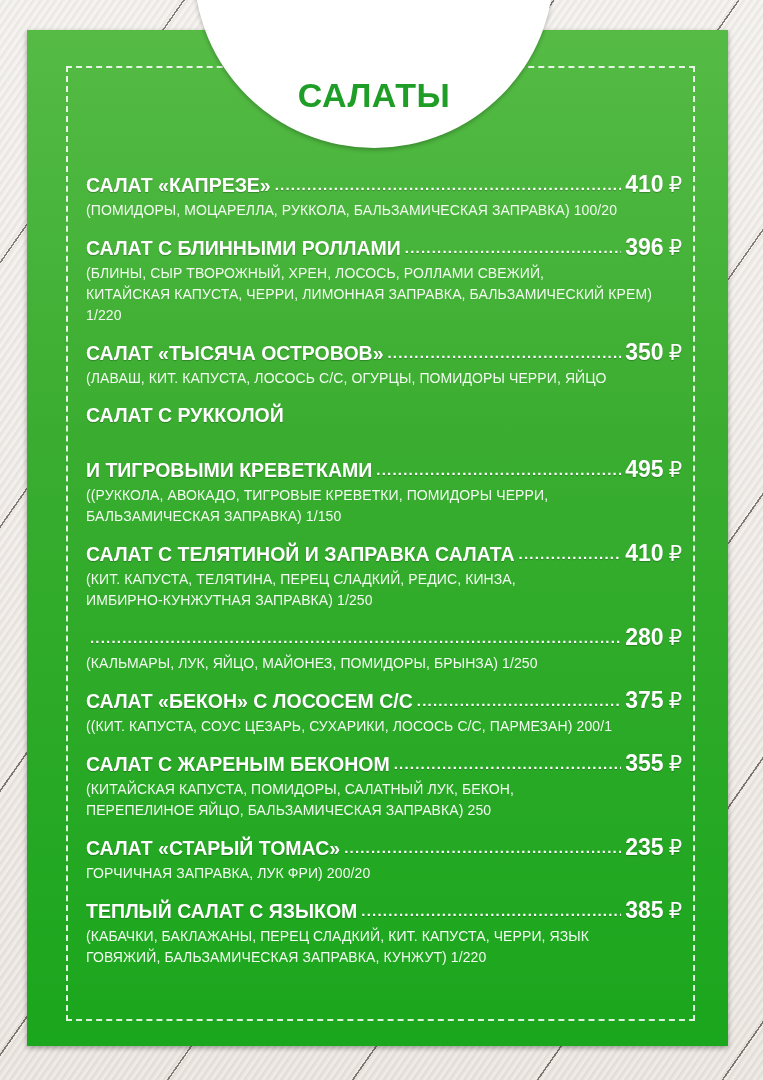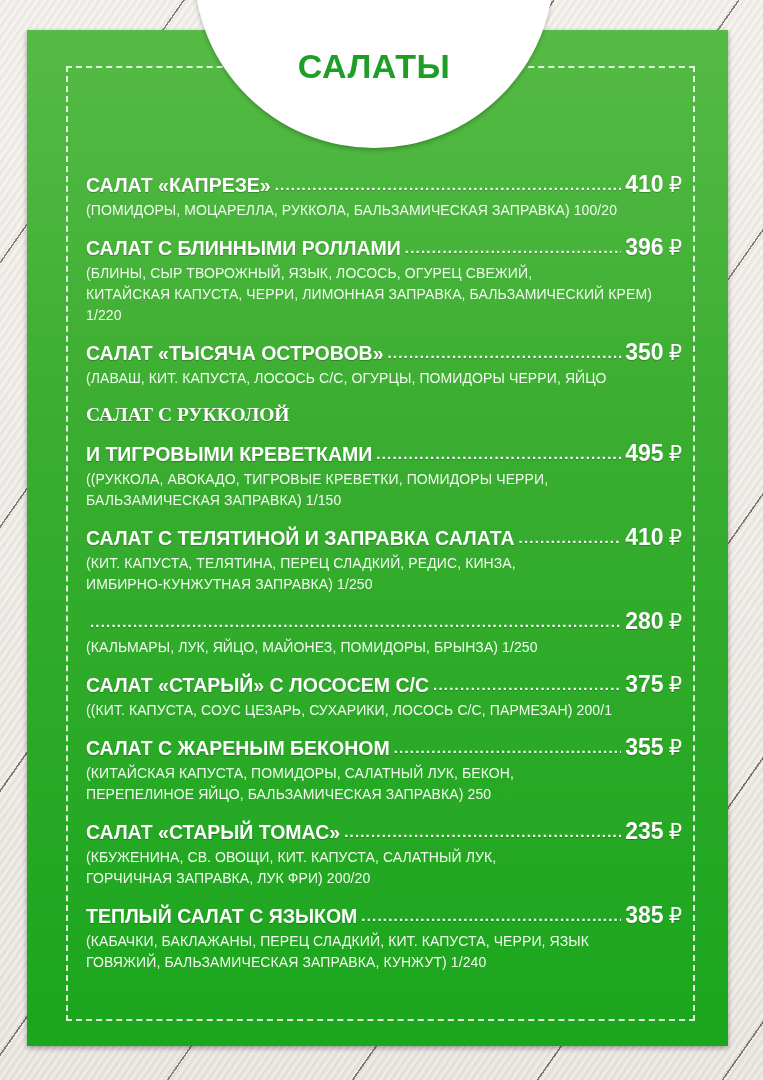--- a/index.html
+++ b/index.html
@@ -21,40 +21,40 @@
     position: absolute; left: 39px; top: 36px; width: 629px; height: 955px;
     border: 2px dashed rgba(255,255,255,0.85);
     box-sizing: border-box;
   }
   .badge {
     position: absolute; left: 194px; top: -212px; width: 360px; height: 360px;
     border-radius: 50%; background: #ffffff;
     box-shadow: 0 2px 4px rgba(0,0,0,0.25);
   }
   .title {
-    position: absolute; left: 194px; top: 47px; width: 360px; text-align: center;
+    position: absolute; left: 194px; top: 76px; width: 360px; text-align: center;
     font-size: 34px; font-weight: bold; color: #1f9e27; letter-spacing: 0.5px;
   }
   .items { position: absolute; left: 86px; top: 169px; width: 596px; }
   .item { margin-bottom: 11px; }
   .row {
     display: flex; align-items: center; color: #ffffff;
     font-weight: bold; font-size: 19.5px; line-height: 30px;
     text-shadow: 0 1px 1px rgba(0,0,0,0.25);
   }
   .row .name { white-space: nowrap; }
   .row .leader {
     flex: 1; overflow: hidden; white-space: nowrap; margin: 0 4px;
     font-size: 15px; letter-spacing: 1.2px; line-height: 30px;
   }
   .row .price { white-space: nowrap; font-size: 23px; }
   .row .cur { font-weight: normal; font-size: 21px; margin-left: 5px; }
   .extra {
     color: #ffffff; font-weight: bold; font-size: 19.5px; line-height: 30px;
-    margin-bottom: 8px; text-shadow: 0 1px 1px rgba(0,0,0,0.25); font-family: Liberation Serif, serif;
+    margin-bottom: 24px; text-shadow: 0 1px 1px rgba(0,0,0,0.25);
   }
   .desc {
     color: #f2fbf0; font-size: 14px; line-height: 21px; letter-spacing: 0.1px;
   }
 </style>
 </head>
 <body>
 
 <div class="panel">
   <div class="frame"></div>
@@ -72,21 +72,21 @@
     </div>
     <div class="desc">(ПОМИДОРЫ, МОЦАРЕЛЛА, РУККОЛА, БАЛЬЗАМИЧЕСКАЯ ЗАПРАВКА) 100/20</div>
   </div>
 
   <div class="item">
     <div class="row">
       <span class="name">САЛАТ С БЛИННЫМИ РОЛЛАМИ</span>
       <span class="leader">..........................................................................................................................</span>
       <span class="price"><span>396</span><span class="cur">₽</span></span>
     </div>
-    <div class="desc">(БЛИНЫ, СЫР ТВОРОЖНЫЙ, ЯЗЫК, ЛОСОСЬ, ОГУРЕЦ СВЕЖИЙ,</div>
+    <div class="desc">(БЛИНЫ, СЫР ТВОРОЖНЫЙ, ХРЕН, ЛОСОСЬ, РОЛЛАМИ СВЕЖИЙ,</div>
     <div class="desc">КИТАЙСКАЯ КАПУСТА, ЧЕРРИ, ЛИМОННАЯ ЗАПРАВКА, БАЛЬЗАМИЧЕСКИЙ КРЕМ) 1/220</div>
   </div>
 
   <div class="item">
     <div class="row">
       <span class="name">САЛАТ «ТЫСЯЧА ОСТРОВОВ»</span>
       <span class="leader">..........................................................................................................................</span>
       <span class="price"><span>350</span><span class="cur">₽</span></span>
     </div>
     <div class="desc">(ЛАВАШ, КИТ. КАПУСТА, ЛОСОСЬ С/С, ОГУРЦЫ, ПОМИДОРЫ ЧЕРРИ, ЯЙЦО</div>
@@ -116,21 +116,21 @@
   <div class="item">
     <div class="row">
       <span class="leader">..........................................................................................................................</span>
       <span class="price"><span>280</span><span class="cur">₽</span></span>
     </div>
     <div class="desc">(КАЛЬМАРЫ, ЛУК, ЯЙЦО, МАЙОНЕЗ, ПОМИДОРЫ, БРЫНЗА) 1/250</div>
   </div>
 
   <div class="item">
     <div class="row">
-      <span class="name">САЛАТ «СТАРЫЙ» С ЛОСОСЕМ С/С</span>
+      <span class="name">САЛАТ «БЕКОН» С ЛОСОСЕМ С/С</span>
       <span class="leader">..........................................................................................................................</span>
       <span class="price"><span>375</span><span class="cur">₽</span></span>
     </div>
     <div class="desc">((КИТ. КАПУСТА, СОУС ЦЕЗАРЬ, СУХАРИКИ, ЛОСОСЬ С/С, ПАРМЕЗАН) 200/1</div>
   </div>
 
   <div class="item">
     <div class="row">
       <span class="name">САЛАТ С ЖАРЕНЫМ БЕКОНОМ</span>
       <span class="leader">..........................................................................................................................</span>
@@ -139,27 +139,26 @@
     <div class="desc">(КИТАЙСКАЯ КАПУСТА, ПОМИДОРЫ, САЛАТНЫЙ ЛУК, БЕКОН,</div>
     <div class="desc">ПЕРЕПЕЛИНОЕ ЯЙЦО, БАЛЬЗАМИЧЕСКАЯ ЗАПРАВКА) 250</div>
   </div>
 
   <div class="item">
     <div class="row">
       <span class="name">САЛАТ «СТАРЫЙ ТОМАС»</span>
       <span class="leader">..........................................................................................................................</span>
       <span class="price"><span>235</span><span class="cur">₽</span></span>
     </div>
-    <div class="desc">(КБУЖЕНИНА, СВ. ОВОЩИ, КИТ. КАПУСТА, САЛАТНЫЙ ЛУК,</div>
     <div class="desc">ГОРЧИЧНАЯ ЗАПРАВКА, ЛУК ФРИ)  200/20</div>
   </div>
 
   <div class="item">
     <div class="row">
       <span class="name">ТЕПЛЫЙ САЛАТ С ЯЗЫКОМ</span>
       <span class="leader">..........................................................................................................................</span>
       <span class="price"><span>385</span><span class="cur">₽</span></span>
     </div>
     <div class="desc">(КАБАЧКИ, БАКЛАЖАНЫ, ПЕРЕЦ СЛАДКИЙ, КИТ. КАПУСТА, ЧЕРРИ, ЯЗЫК</div>
-    <div class="desc">ГОВЯЖИЙ, БАЛЬЗАМИЧЕСКАЯ ЗАПРАВКА, КУНЖУТ) 1/240</div>
+    <div class="desc">ГОВЯЖИЙ, БАЛЬЗАМИЧЕСКАЯ ЗАПРАВКА, КУНЖУТ) 1/220</div>
   </div>
 
 </div>
 
 </body></html>

